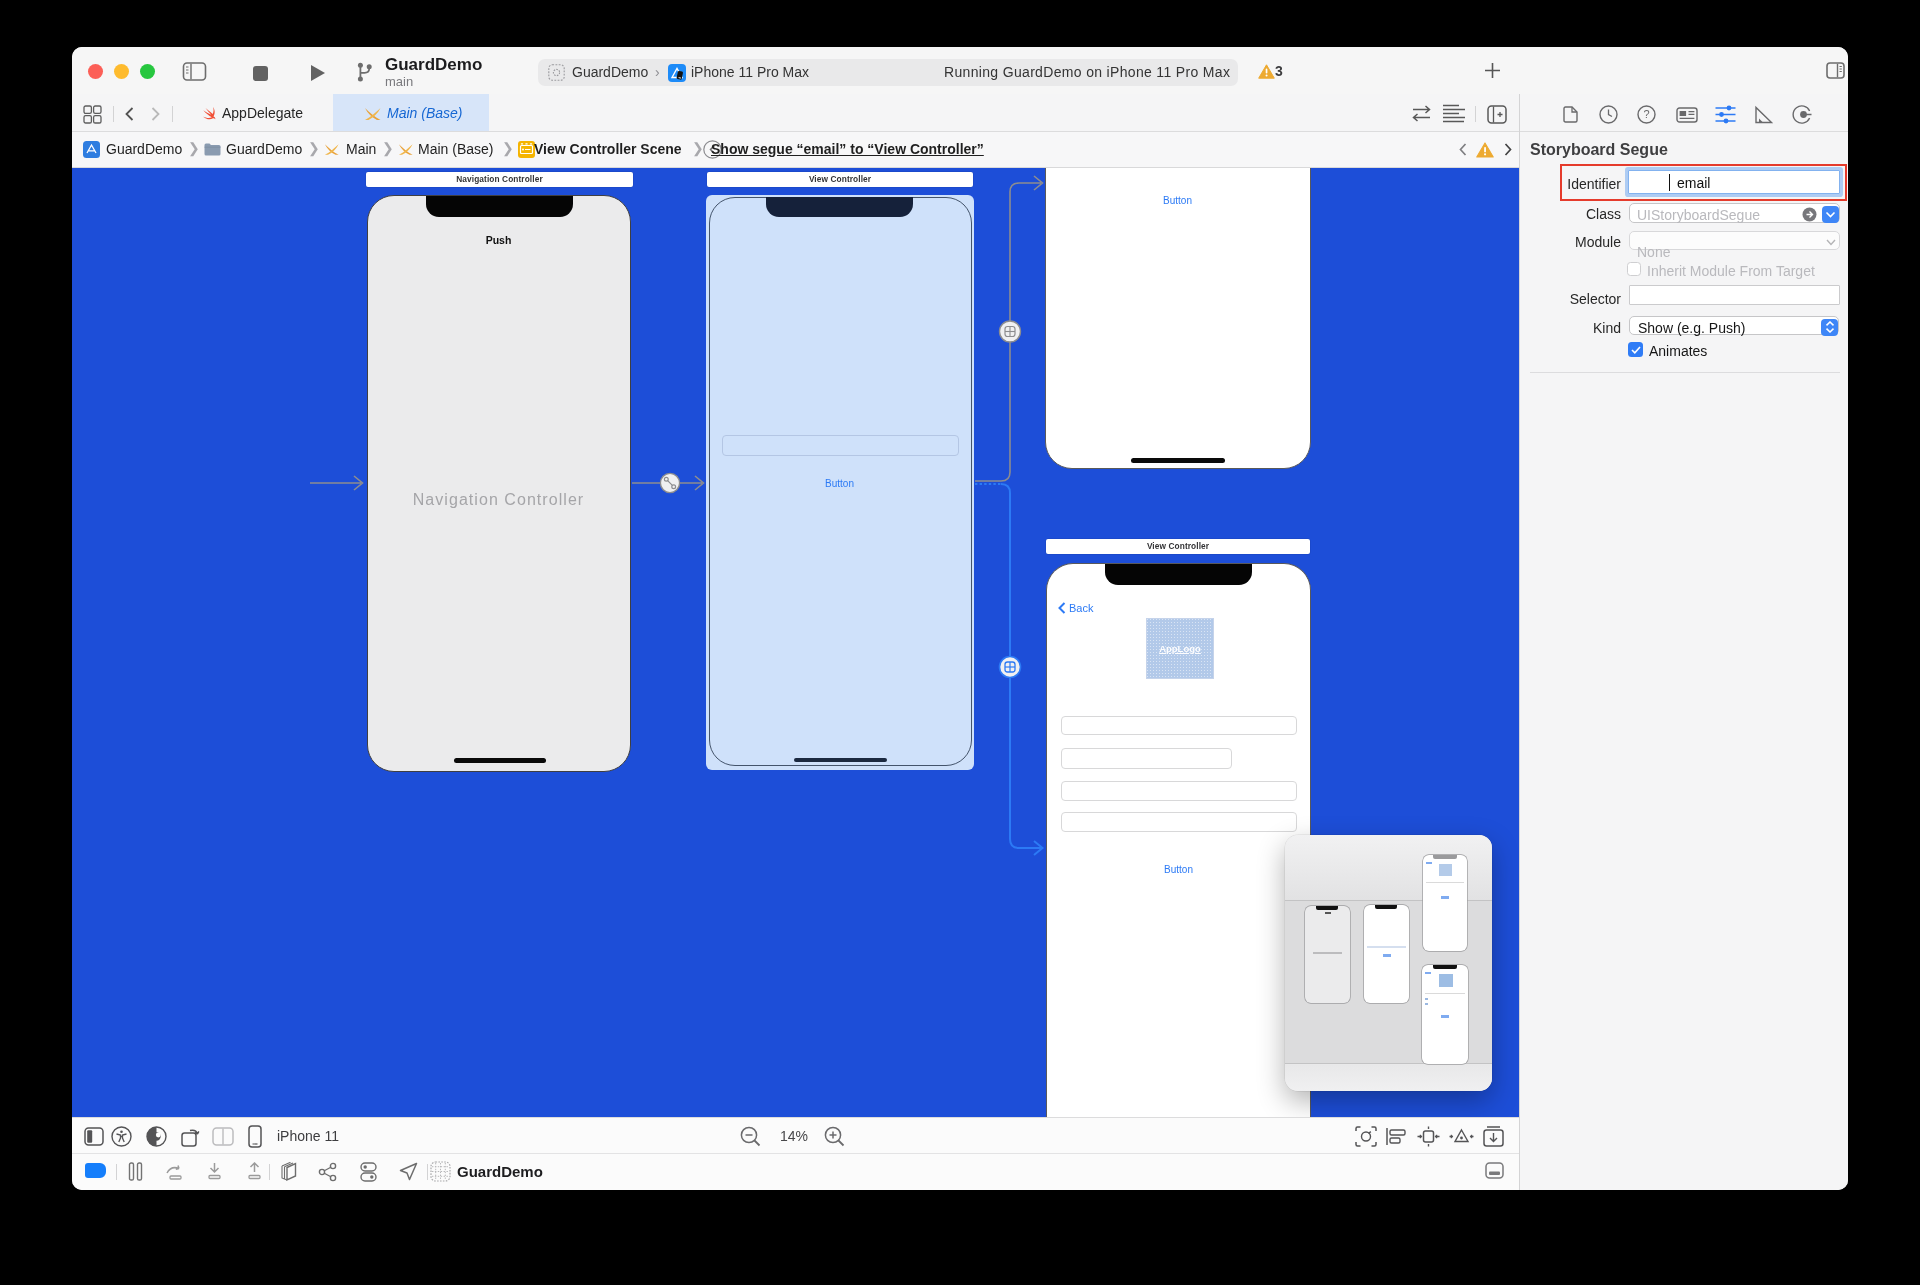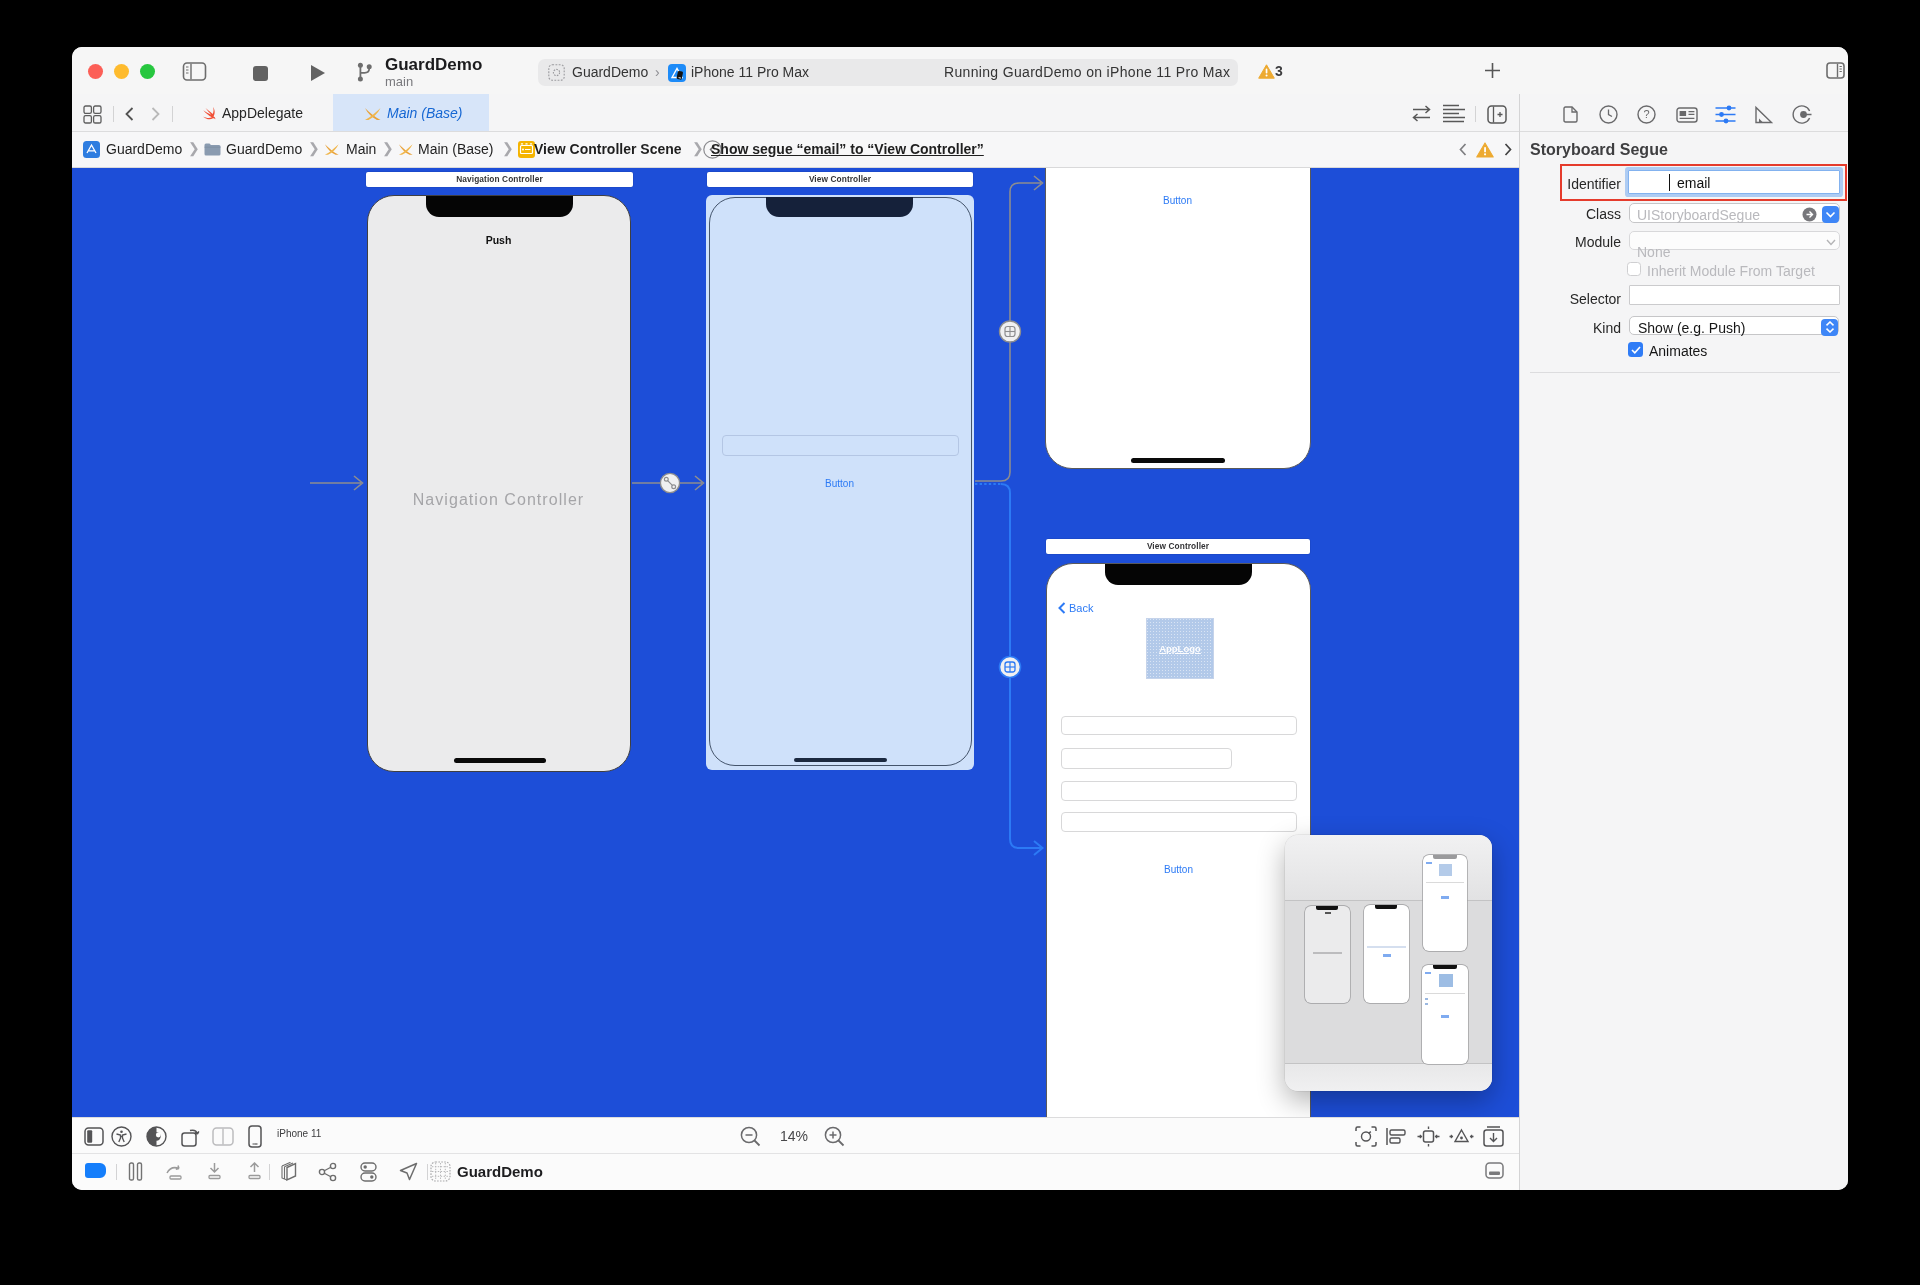--- a/index.html
+++ b/index.html
@@ -338,21 +338,21 @@
         <path d="M10 4.5 Q16 3 17.5 8 M17.5 8 L14.8 6.8 M17.5 8 L18.8 5.4" fill="none" stroke="#545456" stroke-width="1.5"></path>
       </svg>
       <svg class="abs" style="left:140px; top:9px;" width="22" height="19" viewBox="0 0 22 19">
         <rect x="1" y="1" width="20" height="17" rx="3.5" fill="none" stroke="#bcbcbe" stroke-width="1.5"></rect>
         <line x1="11" y1="1.5" x2="11" y2="17.5" stroke="#bcbcbe" stroke-width="1.4"></line>
       </svg>
       <svg class="abs" style="left:176px; top:7px;" width="14" height="23" viewBox="0 0 14 23">
         <rect x="1" y="1" width="12" height="21" rx="3" fill="none" stroke="#545456" stroke-width="1.5"></rect>
         <line x1="4.5" y1="19" x2="9.5" y2="19" stroke="#545456" stroke-width="1.2"></line>
       </svg>
-      <div class="abs" style="left:205px; top:10px; font-size:10px; color:#3d3d3f;">iPhone 11</div>
+      <div class="abs" style="left:205px; top:10px; font-size:14px; color:#3d3d3f;">iPhone 11</div>
 
       <svg class="abs" style="left:668px; top:8px;" width="21" height="21" viewBox="0 0 21 21">
         <circle cx="9" cy="9" r="7.6" fill="none" stroke="#6a6a6c" stroke-width="1.5"></circle>
         <line x1="14.5" y1="14.5" x2="19.5" y2="19.5" stroke="#6a6a6c" stroke-width="1.8"></line>
         <line x1="5.5" y1="9" x2="12.5" y2="9" stroke="#6a6a6c" stroke-width="1.5"></line>
       </svg>
       <div class="abs" style="left:692px; top:10px; width:60px; text-align:center; font-size:14px; color:#48484a;">14%</div>
       <svg class="abs" style="left:752px; top:8px;" width="21" height="21" viewBox="0 0 21 21">
         <circle cx="9" cy="9" r="7.6" fill="none" stroke="#6a6a6c" stroke-width="1.5"></circle>
         <line x1="14.5" y1="14.5" x2="19.5" y2="19.5" stroke="#6a6a6c" stroke-width="1.8"></line>

